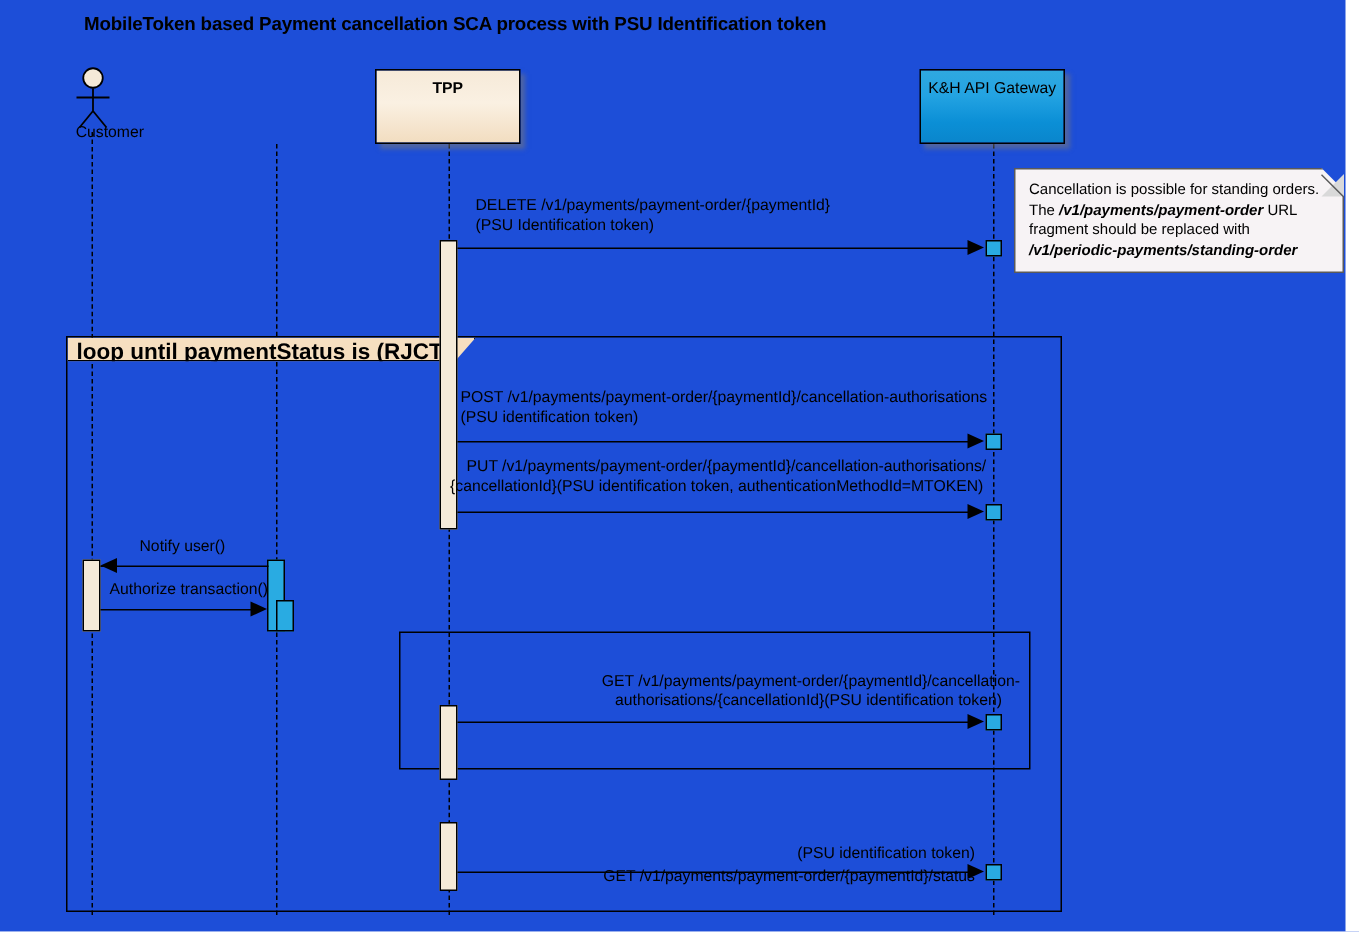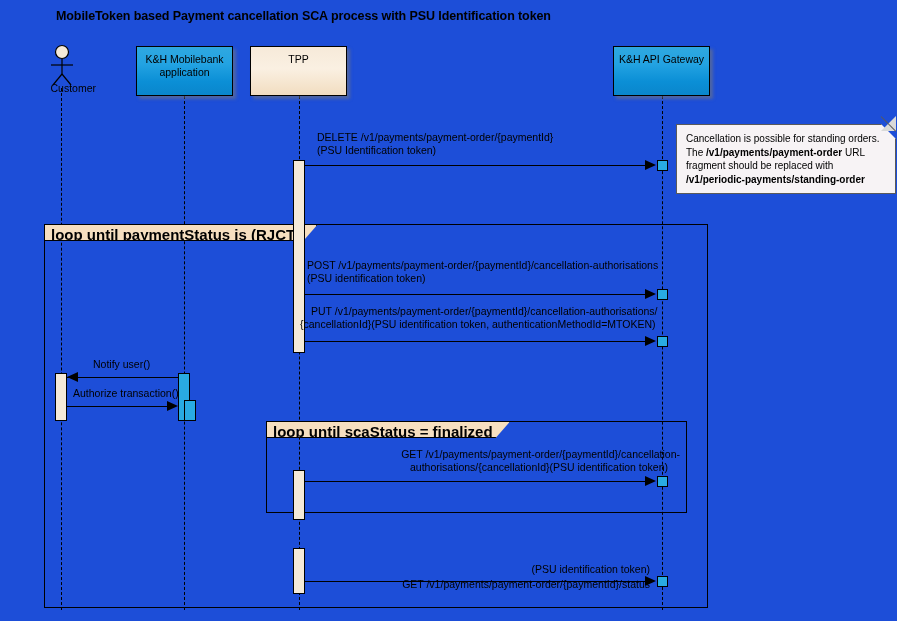--- a/index.html
+++ b/index.html
@@ -48,20 +48,21 @@
     text-align: center;
     font-size: 10.5px;
     line-height: 13px;
     color: #000000;
   }
   .participant-box.blue {
     background: linear-gradient(to bottom, #2fa8e0 0%, #23a3e2 35%, #0b8fd6 72%, #0a86cc 100%);
   }
   .participant-box.cream {
     background: linear-gradient(to bottom, #f6ead9 0%, #faf0e2 45%, #f2ddc0 100%);
+    font-weight: bold;
   }
 
   
   .actor-wrap { position: absolute; }
   .actor-label {
     position: absolute;
     font-size: 10.5px;
     color: #000000;
     white-space: nowrap;
     text-align: right;
@@ -152,21 +153,21 @@
     border-bottom: 15px solid #d9d9d9;
   }
   .note-fold-edge {
     position: absolute;
     width: 21px;
     height: 0;
     border-top: 1px solid #5a5a5a;
     transform-origin: left center;
     transform: rotate(45deg);
   }
-  .bold { font-weight: bold; }
+  .bold { font-weight: bold; font-style: italic; }
 </style>
 </head>
 <body>
 
 <div id="canvas">
 
   <div class="diagram-title">MobileToken based Payment cancellation SCA process with PSU Identification token</div>
 
   <div class="lifeline-dash" style="left:61px;  top:88px;  height:522px;"></div>
   <div class="lifeline-dash" style="left:184px; top:96px;  height:514px;"></div>
@@ -177,47 +178,42 @@
     <svg width="34" height="44" viewBox="0 0 34 44">
       <circle cx="17" cy="8" r="6.5" fill="#f5ead8" stroke="#000000" stroke-width="1.2"></circle>
       <line x1="17" y1="15" x2="17" y2="30" stroke="#000000" stroke-width="1.2"></line>
       <line x1="6" y1="21" x2="28" y2="21" stroke="#000000" stroke-width="1.2"></line>
       <line x1="17" y1="30" x2="8" y2="41" stroke="#000000" stroke-width="1.2"></line>
       <line x1="17" y1="30" x2="26" y2="41" stroke="#000000" stroke-width="1.2"></line>
     </svg>
   </div>
   <div class="actor-label" style="left:28px; top:82px; width:68px;">Customer</div>
 
-  <div class="participant-box blue" style="left:136px; top:46px; width:97px; height:50px;">
-    <span style="white-space:pre-line;">K&amp;H Mobilebank
-application</span>
-  </div>
 
   <div class="participant-box cream" style="left:250px; top:46px; width:97px; height:50px;">
     <span>TPP</span>
   </div>
 
   <div class="participant-box blue" style="left:613px; top:46px; width:97px; height:50px;text-align:right;">
     <span>K&amp;H API Gateway</span>
   </div>
 
-  <div class="note-box" style="left:676px; top:124px; width:220px; height:70px;">
+  <div class="note-box" style="left:676px; top:112px; width:220px; height:70px;">
     <div>Cancellation is possible for standing orders.</div>
     <div><span>The </span><span class="bold">/v1/payments/payment-order</span><span> URL</span></div>
     <div>fragment should be replaced with</div>
     <div class="bold">/v1/periodic-payments/standing-order</div>
   </div>
   <div class="note-fold" style="left:881px; top:116px;"></div>
   <div class="note-fold-edge" style="left:881px; top:116px;"></div>
 
   <div class="fragment" style="left:44px; top:224px; width:664px; height:384px;"></div>
   <div class="fragment-tab" style="left:45px; top:225px;">loop until paymentStatus is (RJCT)</div>
 
   <div class="fragment" style="left:266px; top:421px; width:421px; height:92px;"></div>
-  <div class="fragment-tab" style="left:267px; top:422px;">loop until scaStatus = finalized</div>
 
   <div class="activation cream" style="left:293px; top:160px; width:12px; height:193px;"></div>
 
   <div class="activation cream" style="left:55px; top:373px; width:12px; height:48px;"></div>
 
   <div class="activation blue" style="left:178px; top:373px; width:12px; height:48px;"></div>
 
   <div class="activation blue" style="left:184px; top:400px; width:12px; height:21px;"></div>
 
   <div class="activation cream" style="left:293px; top:470px; width:12px; height:50px;"></div>

